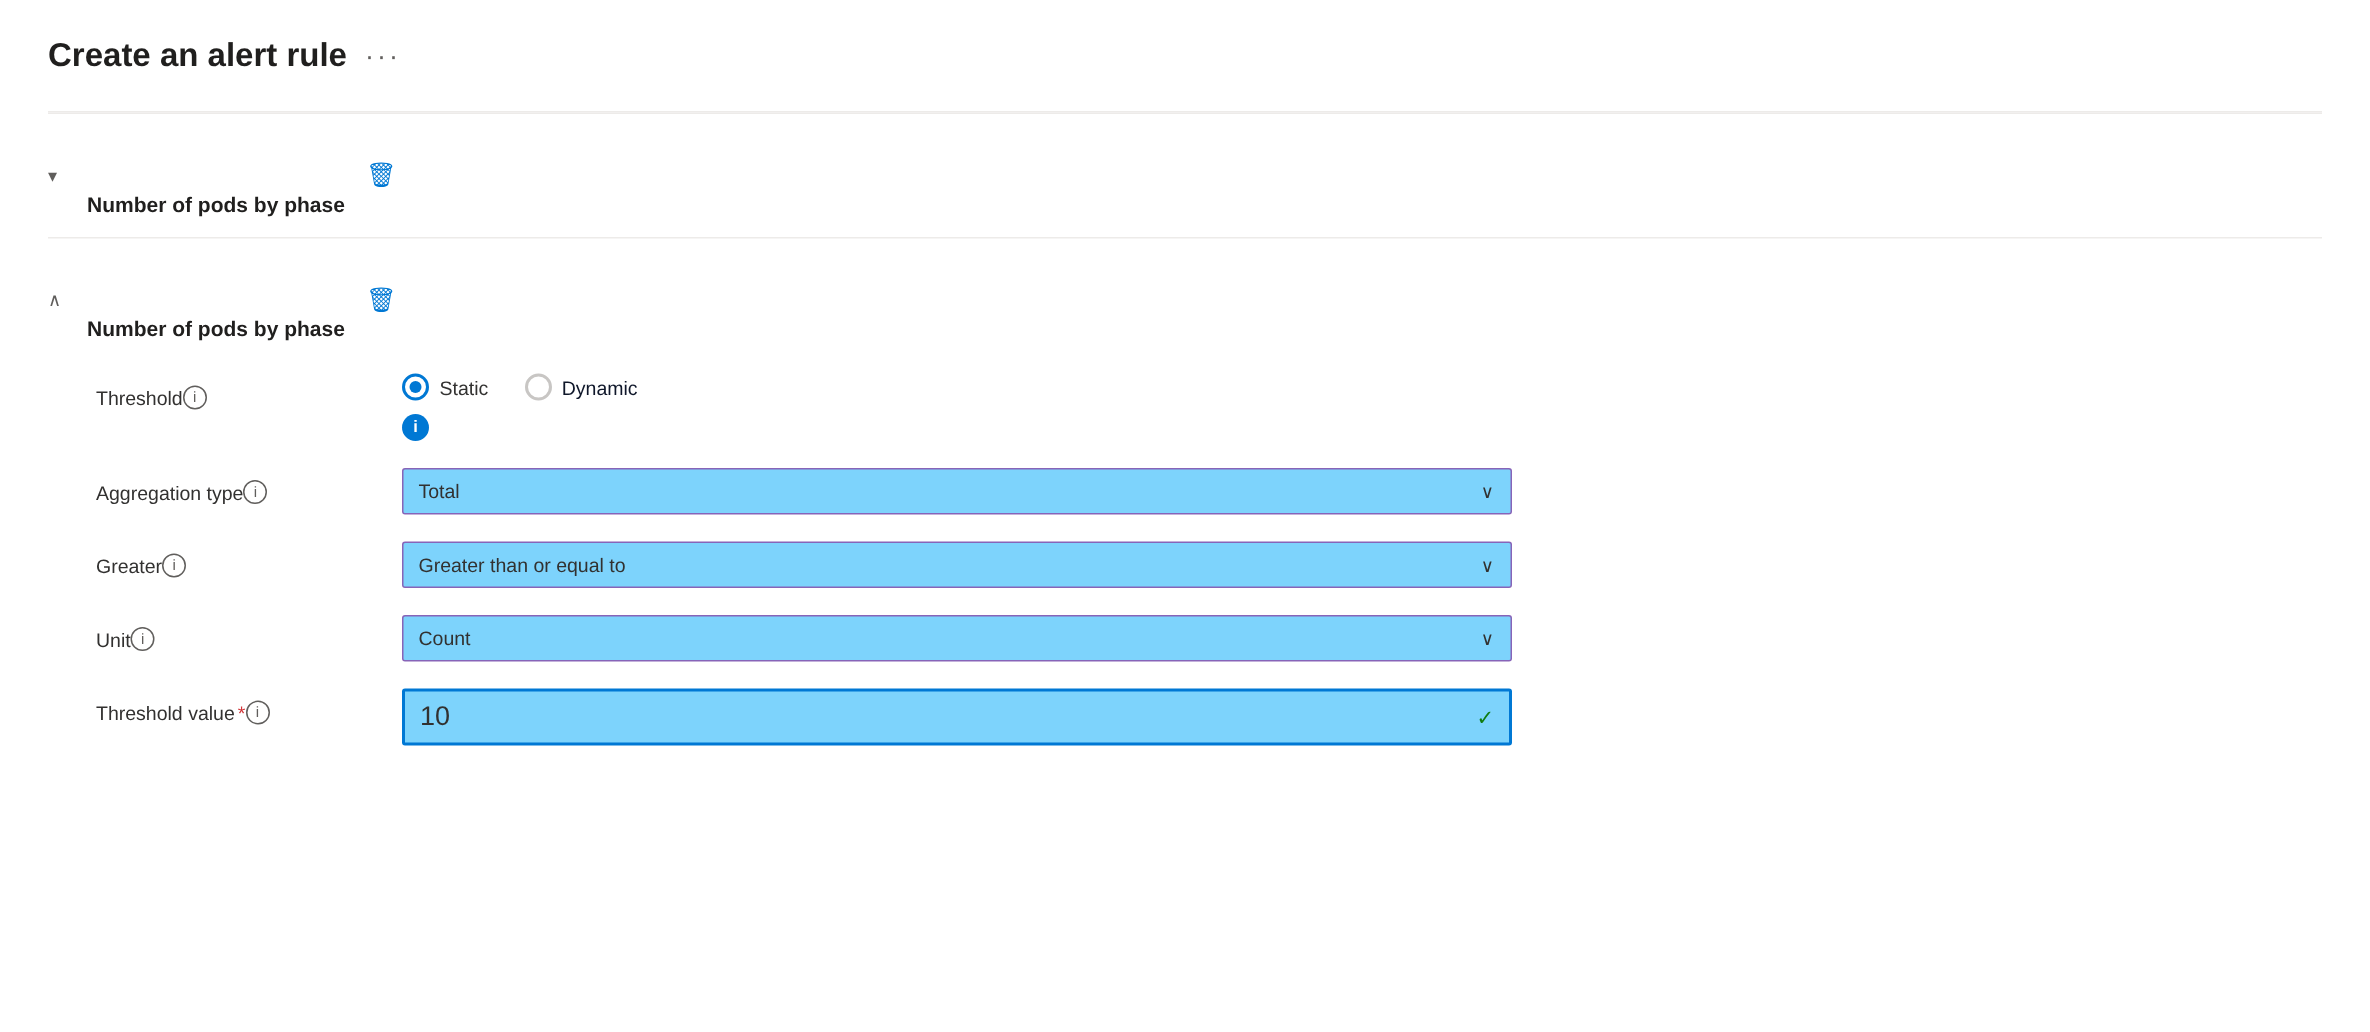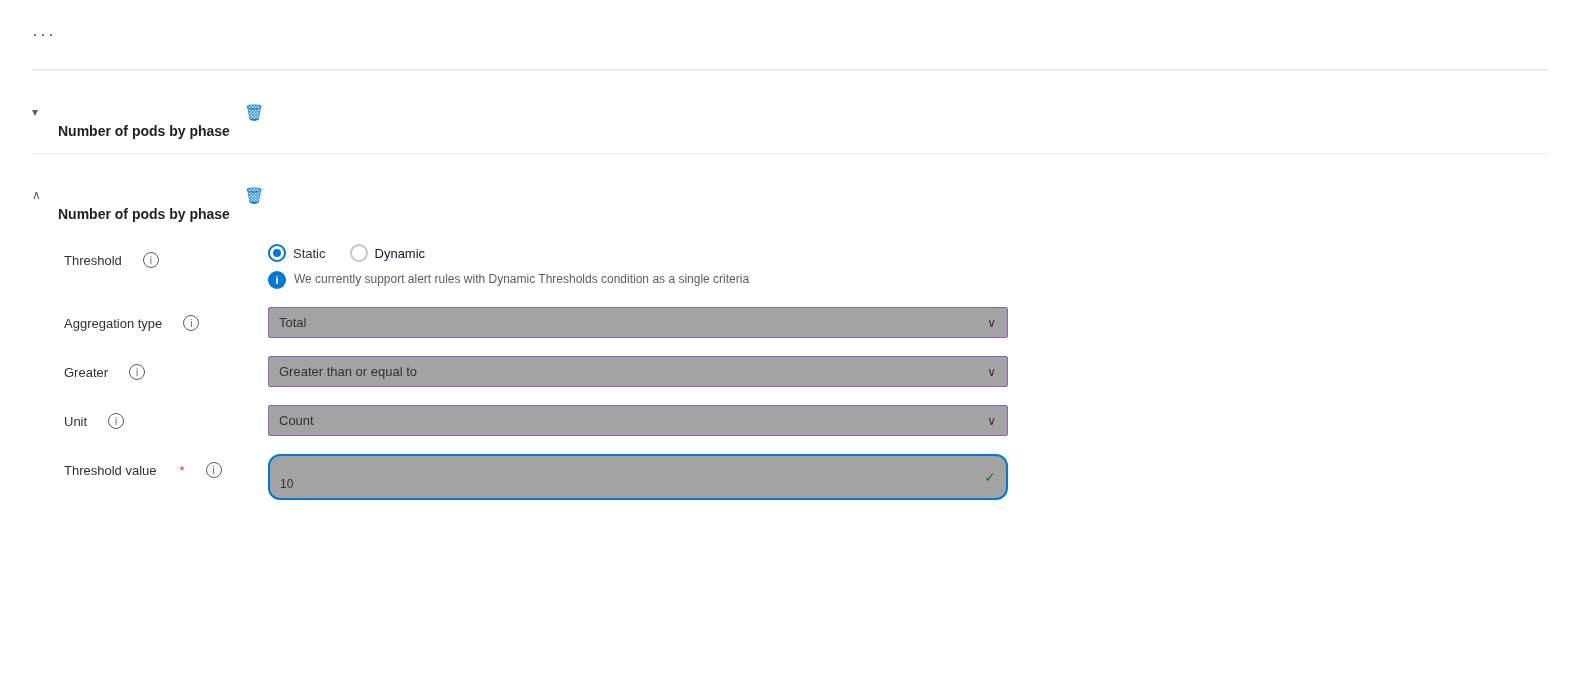--- a/index.html
+++ b/index.html
@@ -71,21 +71,21 @@
     }
     .form-row {
       display: flex;
       align-items: flex-start;
       margin-bottom: 18px;
       gap: 24px;
     }
     .form-label {
       display: flex;
       align-items: center;
-      gap: 21px;
+      gap: 0;
       min-width: 180px;
       padding-top: 8px;
       font-size: 13px;
       color: #323130;
     }
     .form-label .required {
       color: #d13438;
       margin-left: 2px;
     }
     .info-icon {
@@ -202,47 +202,48 @@
       font-size: 12px;
       pointer-events: none;
     }
     .input-wrapper {
       position: relative;
       max-width: 740px;
     }
     .threshold-input {
       width: 100%;
       border: 2px solid #0078d4;
-      border-radius: 12px;
-      padding: 21px 36px 7px 10px;
-      font-size: 12px;
+      border-radius: 2px;
+      padding: 6px 36px 7px 10px;
+      font-size: 18px;
       color: #323130;
       background: #fff;
       outline: none;
     }
     .input-check-icon {
       position: absolute;
       right: 12px;
       top: 50%;
       transform: translateY(-50%);
       color: #107c10;
       font-size: 14px;
     }
     .highlight-yellow {
-      background: #a3a3a3;
+      background: #7dd3fc;
     }
     select option {
       background: #fff;
       color: #323130;
     }
   </style>
 </head>
 <body>
 
 <div class="page-header">
+  <h1 class="page-title">Create an alert rule</h1>
   <span class="more-icon">···</span>
 </div>
 
 <hr class="divider">
 
 <div class="section">
   <div class="section-header">
     <span class="chevron">▾</span>
     <span class="section-title">Number of pods by phase</span>
     <span class="delete-icon">🗑</span>
@@ -269,21 +270,20 @@
             <div class="radio-circle checked"></div>
             <span class="radio-label">Static</span>
           </label>
           <label class="radio-option">
             <div class="radio-circle unchecked"></div>
             <span class="radio-label disabled">Dynamic</span>
           </label>
         </div>
         <div class="info-banner">
           <span class="info-circle-blue">i</span>
-          <span class="info-text">We currently support alert rules with Dynamic Thresholds condition as a single criteria</span>
         </div>
       </div>
     </div>
 
     <div class="form-row">
       <div class="form-label">
         <span>Aggregation type</span>
         <span class="info-icon">i</span>
       </div>
       <div class="form-control">

